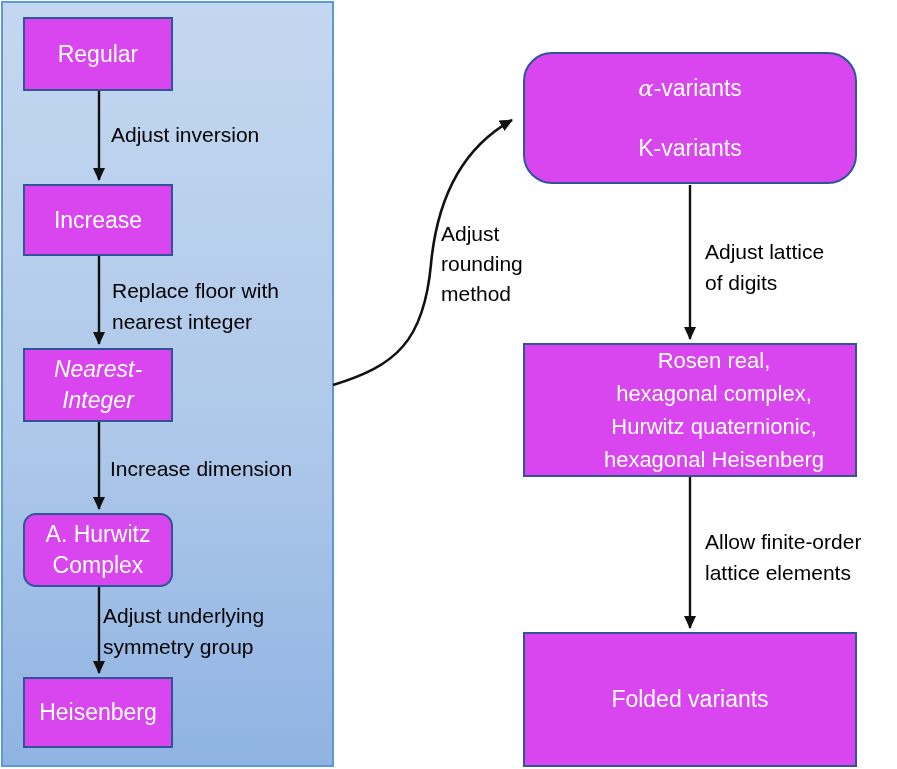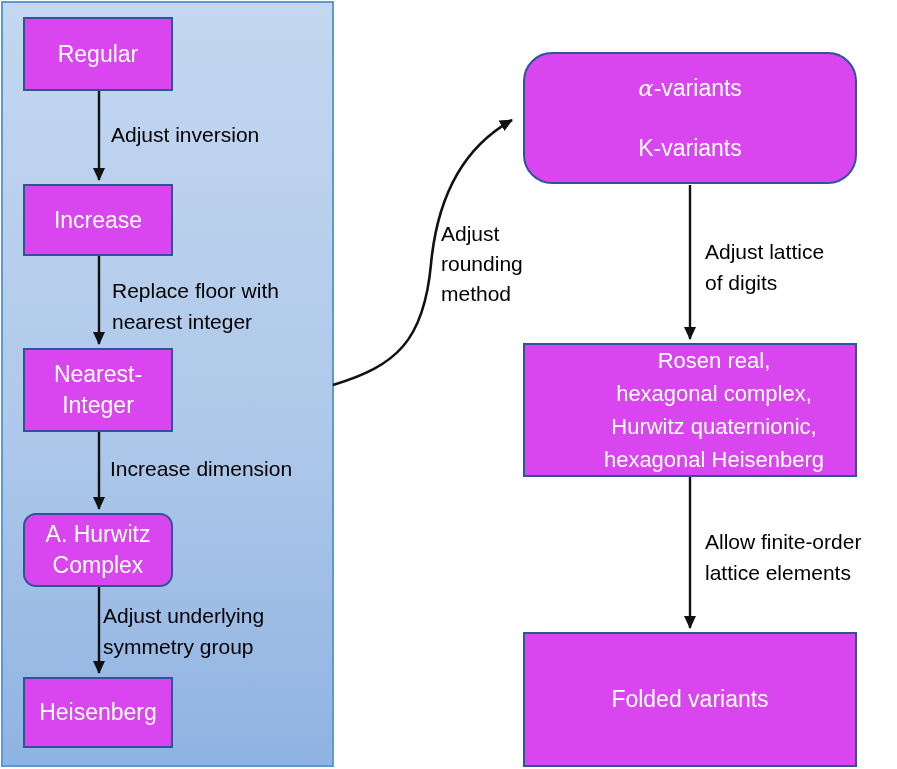--- a/index.html
+++ b/index.html
@@ -35,21 +35,21 @@
     display: flex;
     align-items: center;
     justify-content: center;
     text-align: center;
     font-size: 23px;
     line-height: 31px;
     white-space: pre-line;
   }
   .node-regular    { left: 23px;  top: 17px;  width: 150px; height: 74px; }
   .node-backwards  { left: 23px;  top: 184px; width: 150px; height: 72px; }
-  .node-nearest    { left: 23px;  top: 348px; width: 150px; height: 84px; }
+  .node-nearest    { left: 23px;  top: 348px; width: 150px; height: 74px; font-style: italic; }
   .node-hurwitz    { left: 23px;  top: 513px; width: 150px; height: 74px; border-radius: 13px; }
   .node-heisenberg { left: 23px;  top: 677px; width: 150px; height: 71px; }
 
   .node-alpha  { left: 523px; top: 52px;  width: 334px; height: 132px; line-height: 30px; border-radius: 29px; }
   .node-rosen  { left: 523px; top: 343px; width: 334px; height: 134px; font-size: 22px; line-height: 33px; padding-left: 48px; }
   .node-folded { left: 523px; top: 632px; width: 334px; height: 135px; }
 
   .alpha-italic { font-style: italic; font-family: "DejaVu Serif", serif; }
 
   .edge-label {

